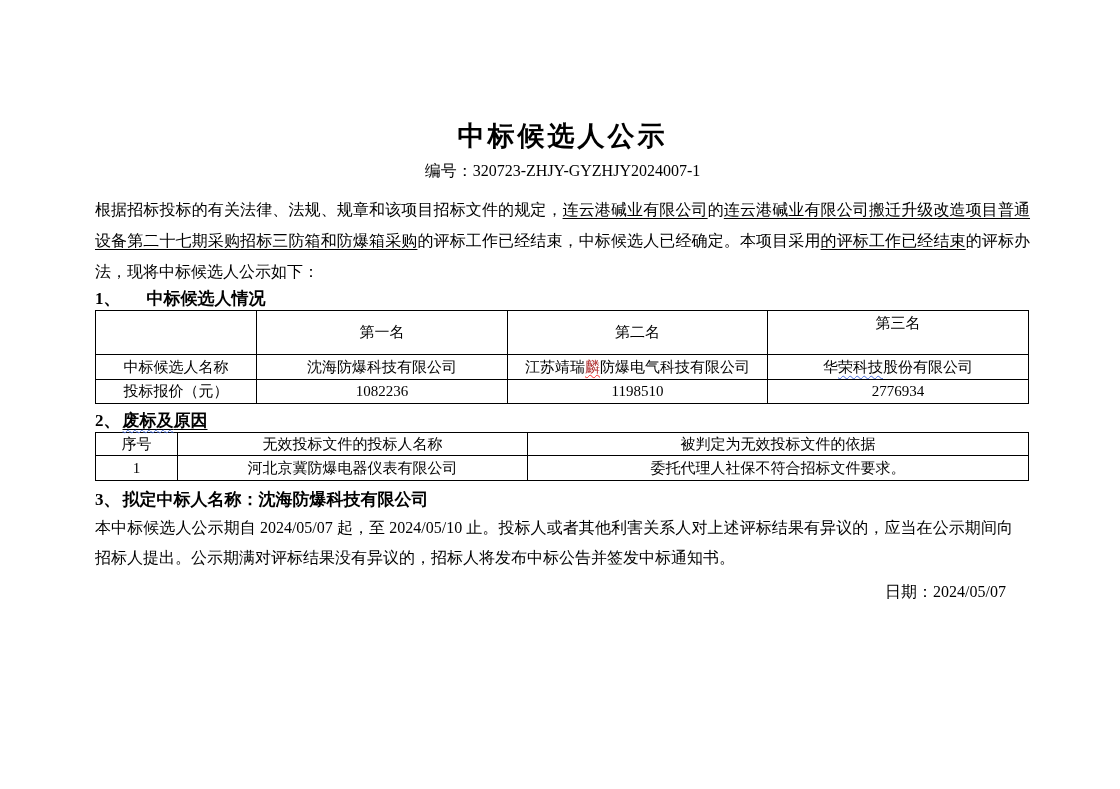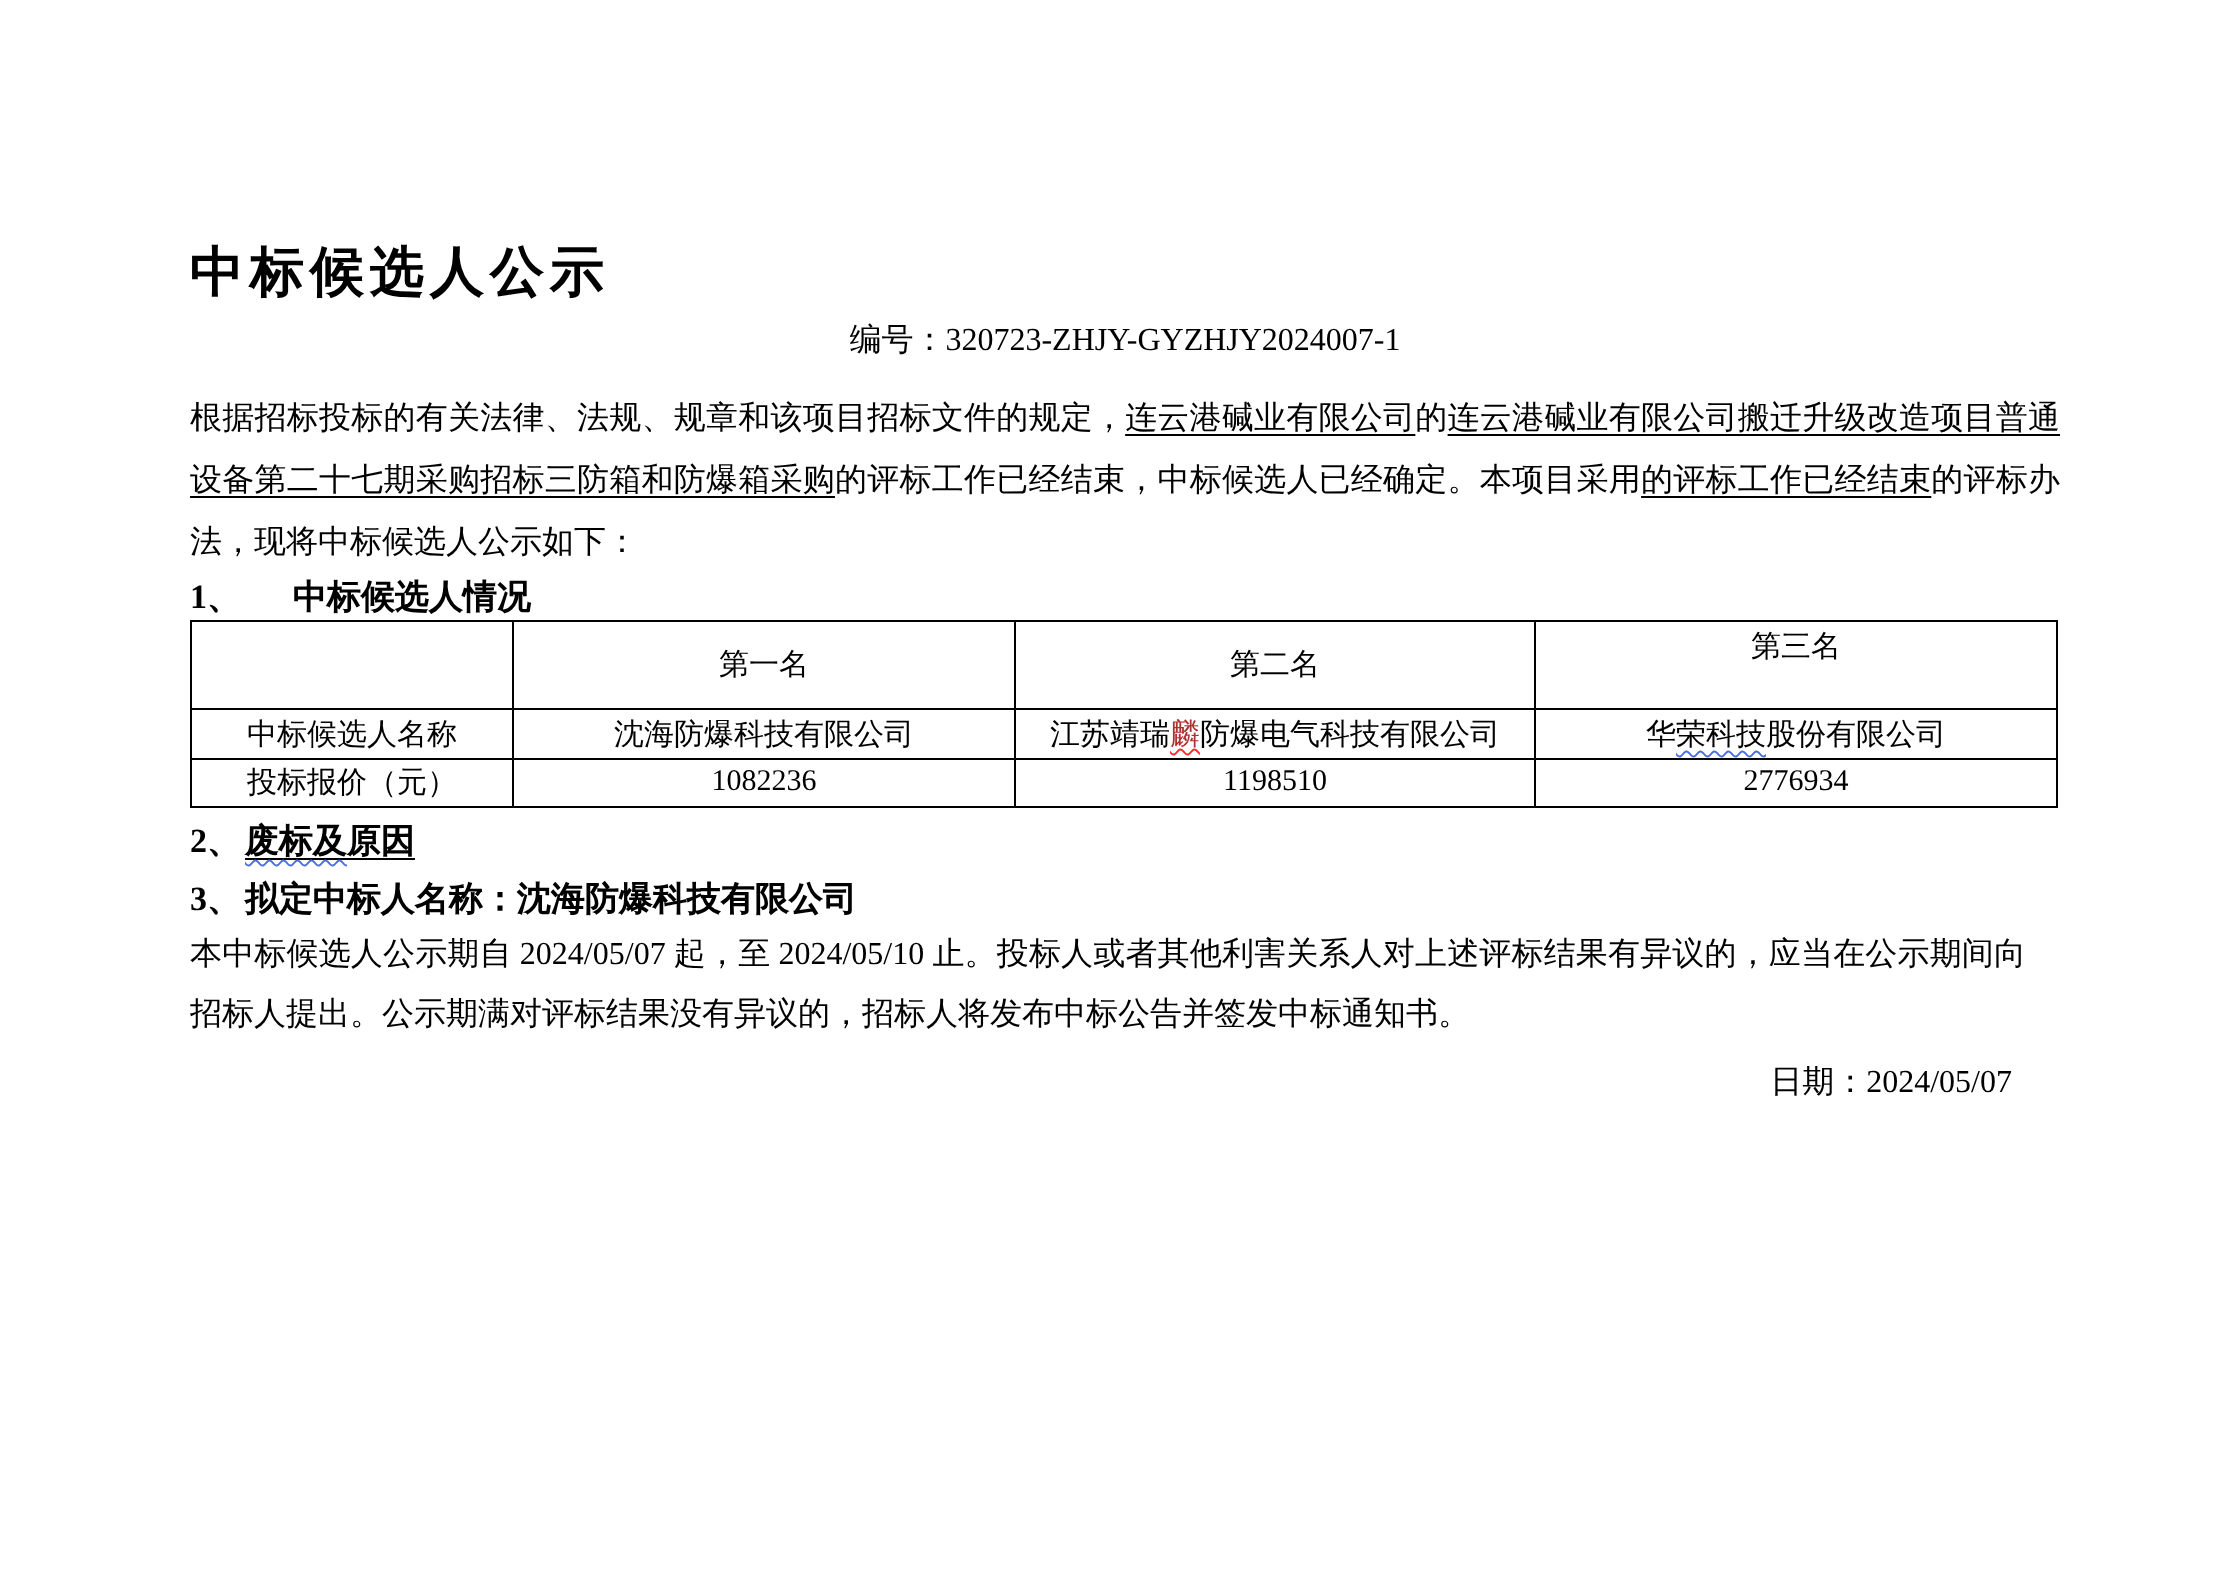--- a/index.html
+++ b/index.html
@@ -6,21 +6,21 @@
   body {
     width: 1120px; height: 789px;
     background: #ffffff;
     color: #000000;
     font-family: "Liberation Serif", "DejaVu Serif", serif;
     overflow: hidden;
   }
   .page { width: 935px; margin-left: 95px; padding-top: 120px; box-sizing: border-box; }
 
   .title {
-    margin: 0; 
+    margin: 0; text-align: center;
     font-size: 27px; font-weight: bold; line-height: 32px;
     letter-spacing: 3px;
   }
   .docnum { margin-top: 8px; text-align: center; font-size: 16px; line-height: 22px; }
 
   .intro { margin: 12px 0 0 0; font-size: 16px; line-height: 31px; text-align: justify; }
   .u { text-decoration: underline; text-decoration-thickness: 1px; text-underline-offset: 3px; }
 
   .sec { margin: 2px 0 0 0; font-size: 17px; font-weight: bold; line-height: 20px; }
   .sec .num-wide { margin-right: 26px; }
@@ -96,20 +96,39 @@
         <td>投标报价（元）</td>
         <td>1082236</td>
         <td>1198510</td>
         <td>2776934</td>
       </tr>
     </tbody>
   </table>
 
   <h2 class="sec sec2"><span class="num">2、</span><span class="u"><span class="wavy-blue">废标及</span><span>原因</span></span></h2>
 
+  <table class="t2">
+    <colgroup>
+        <col style="width:82px">
+        <col style="width:350px">
+        <col style="width:501px">
+      </colgroup>
+    <tbody>
+      <tr class="hrow">
+        <td>序号</td>
+        <td>无效投标文件的投标人名称</td>
+        <td>被判定为无效投标文件的依据</td>
+      </tr>
+      <tr class="r1">
+        <td>1</td>
+        <td>河北京冀防爆电器仪表有限公司</td>
+        <td>委托代理人社保不符合招标文件要求。</td>
+      </tr>
+    </tbody>
+  </table>
 
   <h2 class="sec sec3"><span class="num">3、</span><span>拟定中标人名称：沈海防爆科技有限公司</span></h2>
 
   <p class="closing">本中标候选人公示期自 2024/05/07 起，至 2024/05/10 止。投标人或者其他利害关系人对上述评标结果有异议的，应当在公示期间向招标人提出。公示期满对评标结果没有异议的，招标人将发布中标公告并签发中标通知书。</p>
 
 
   <div class="dateline"><span>日期：</span><span>2024/05/07</span></div>
 
 </div>
 

